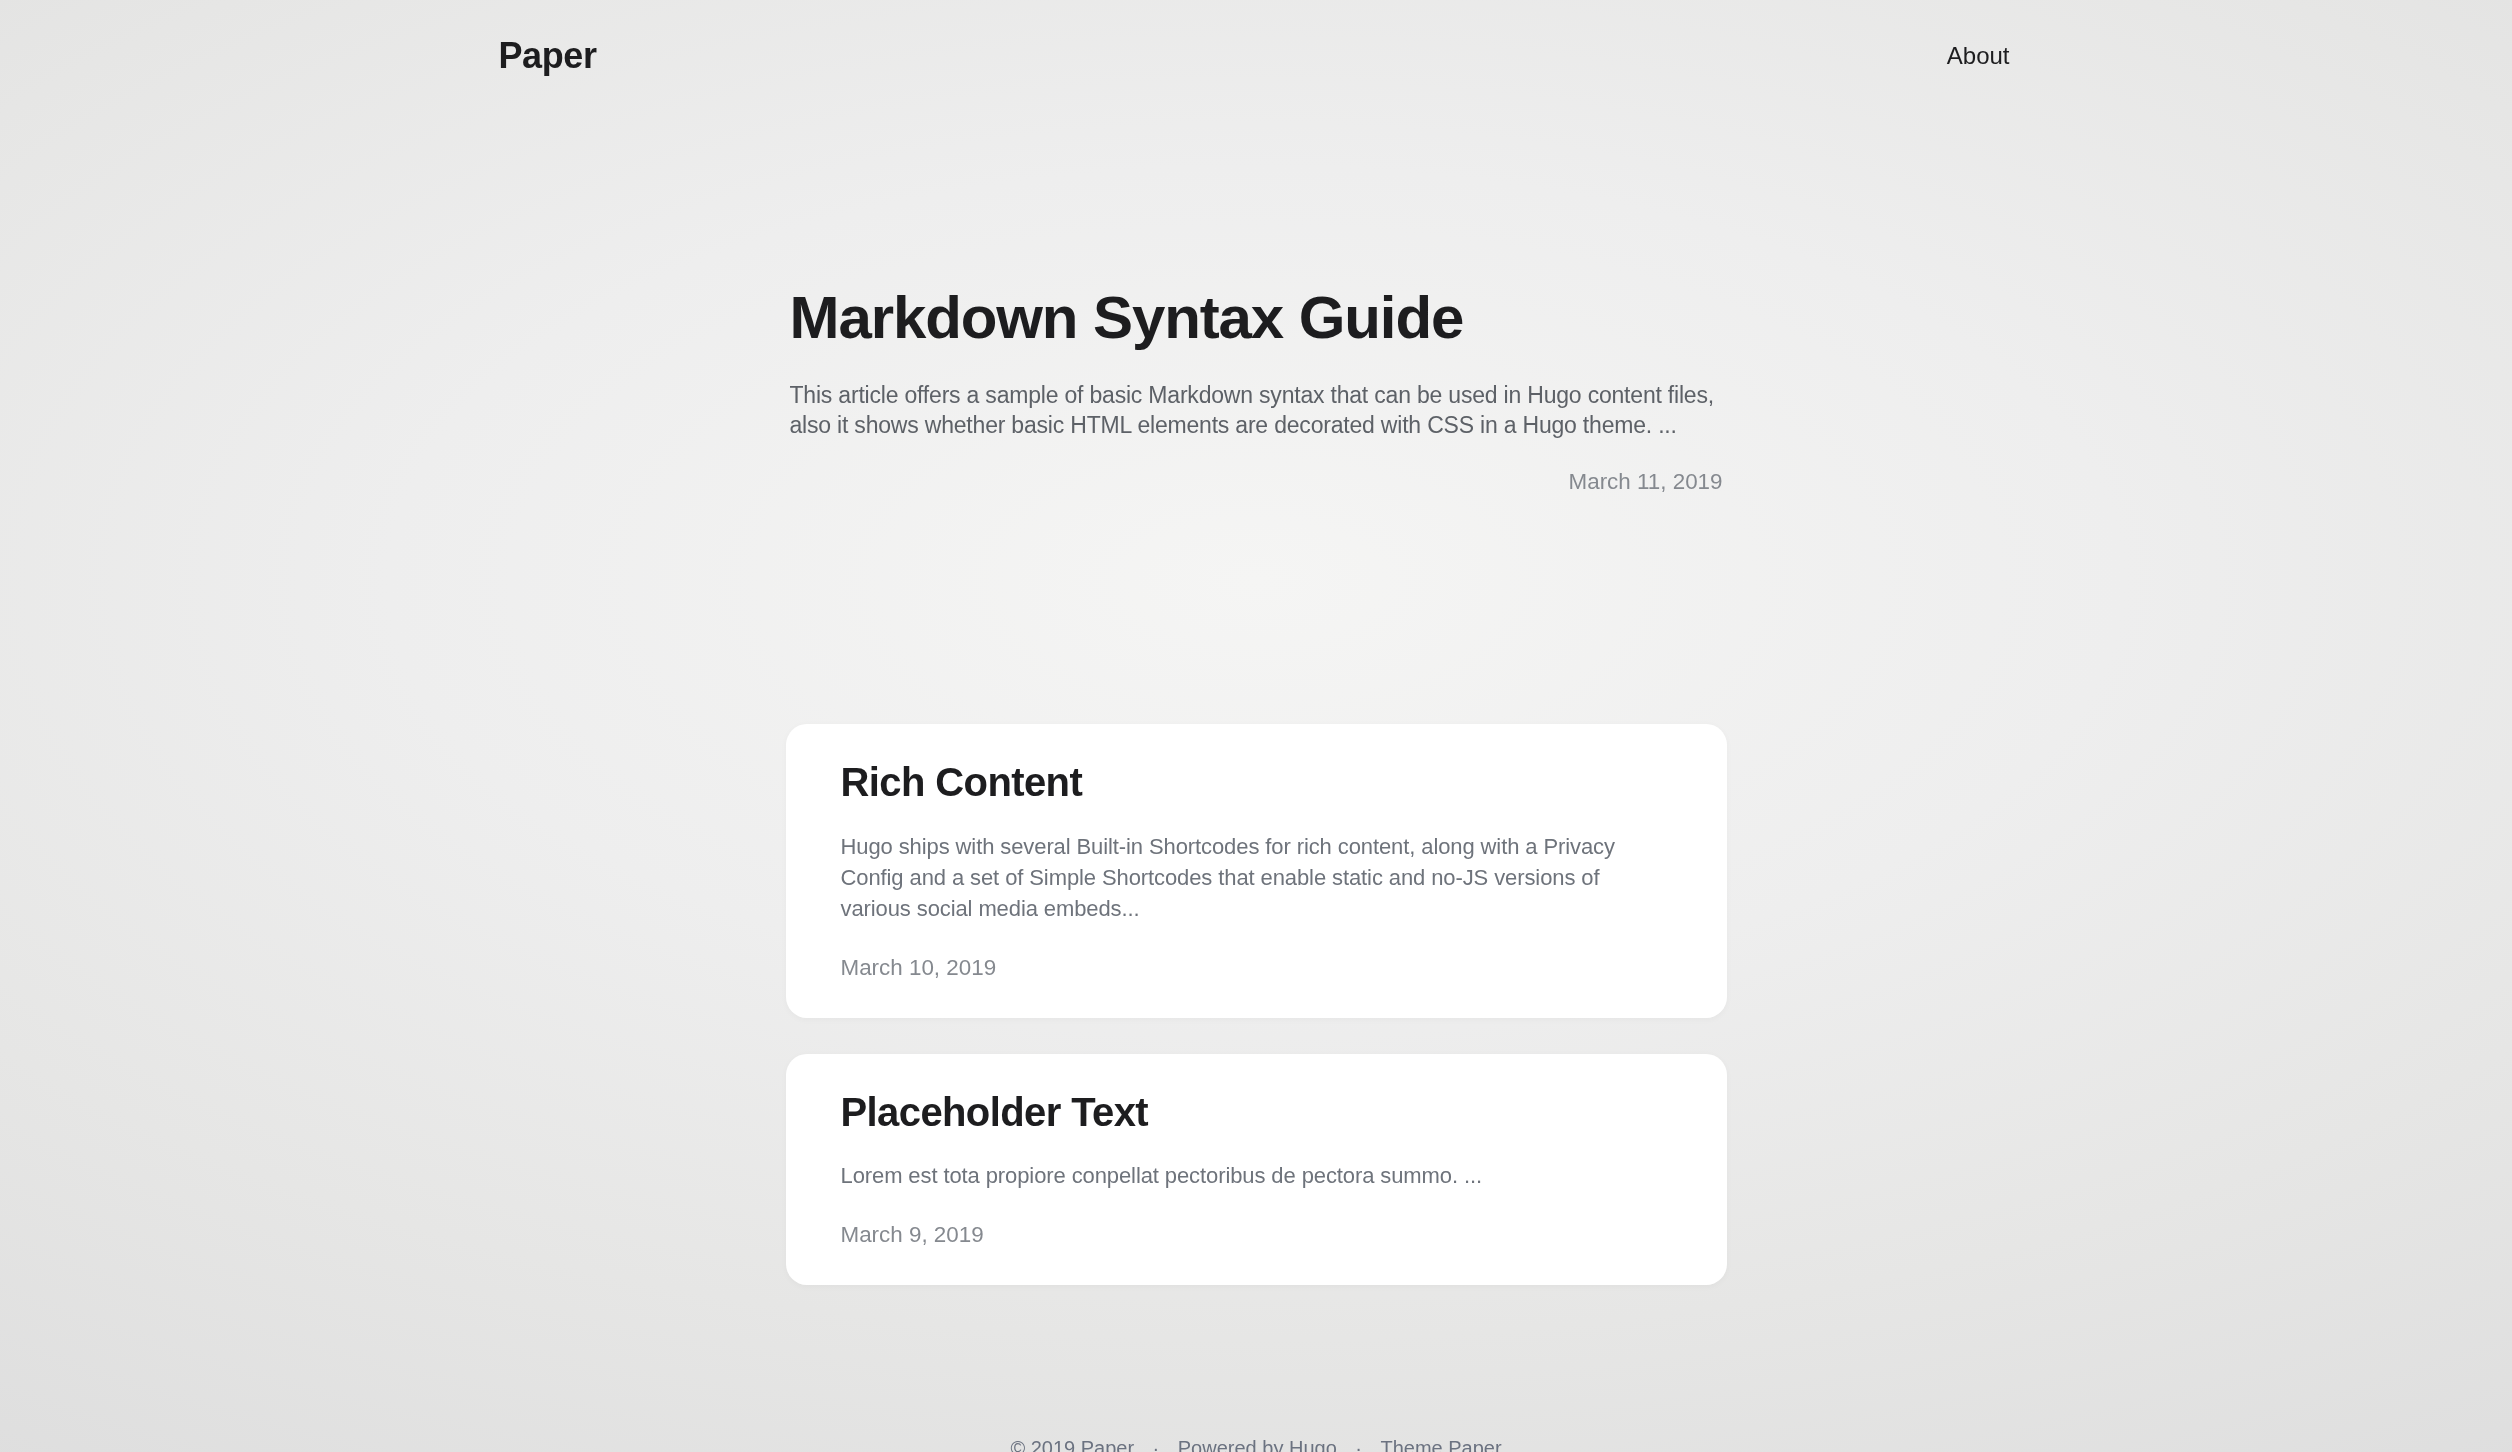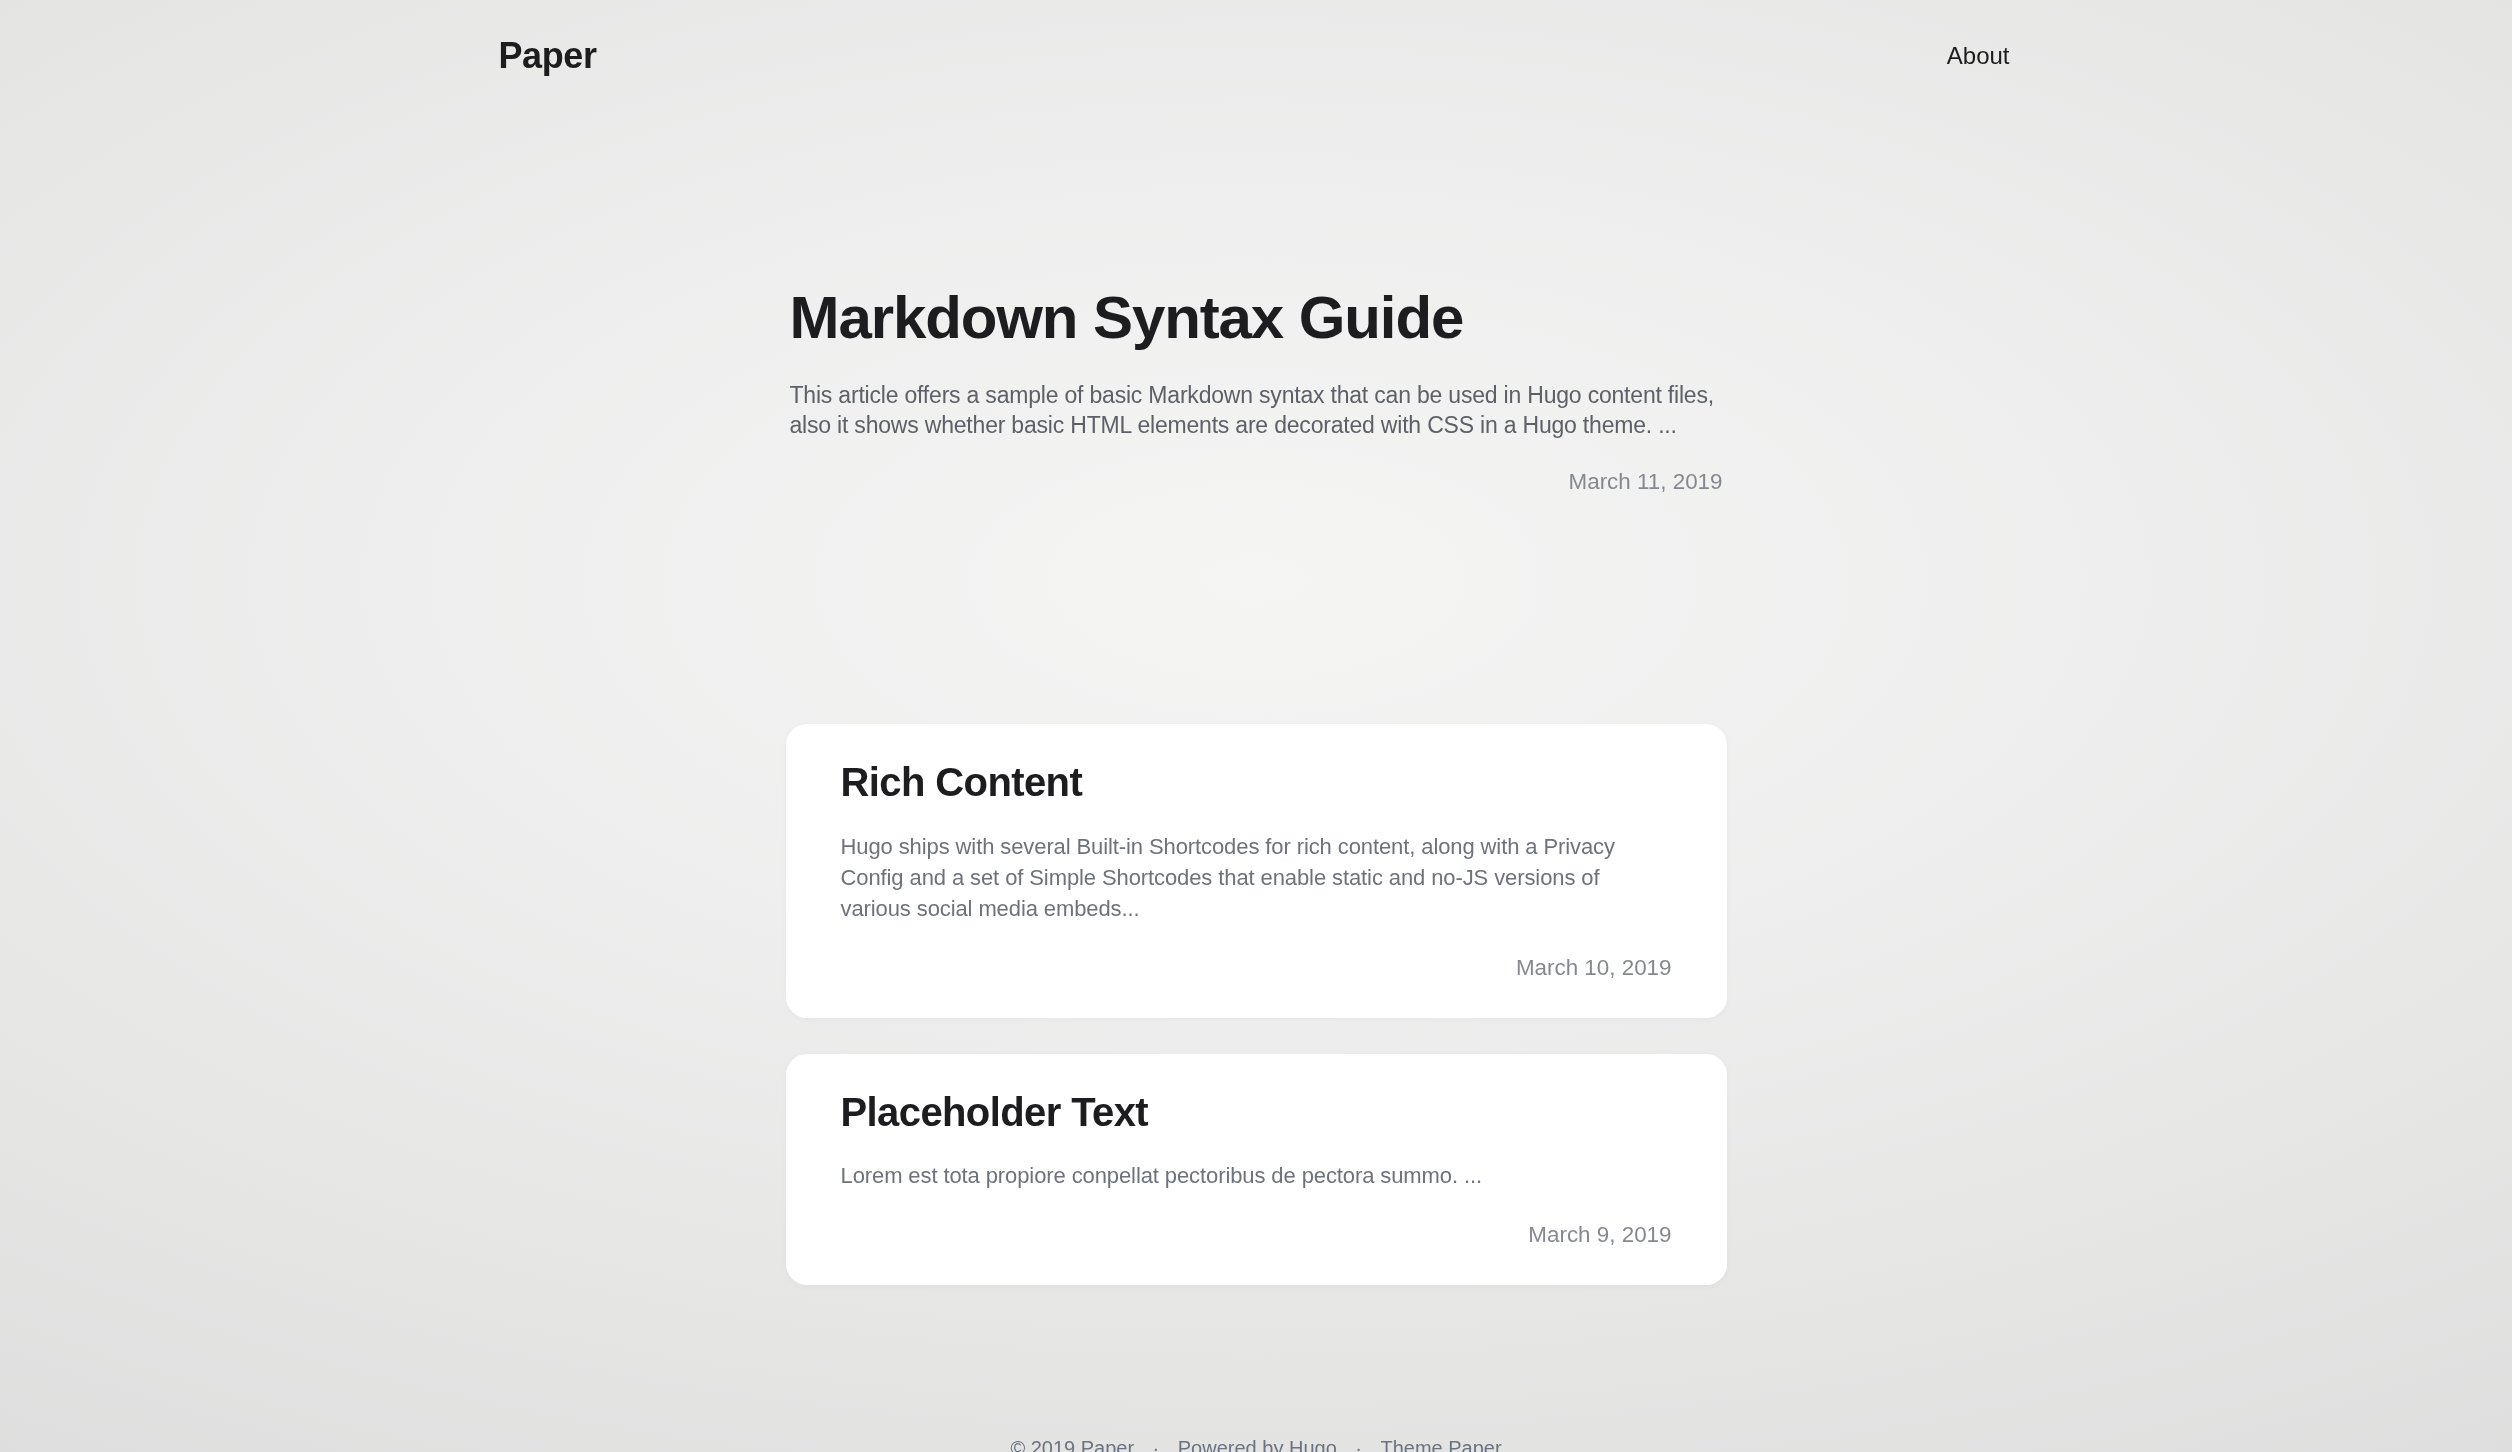--- a/index.html
+++ b/index.html
@@ -99,21 +99,20 @@
     font-size: 22px;
     line-height: 31px;
     letter-spacing: -0.1px;
     color: #6e737b;
   }
   .card-date {
     margin-top: 21px;
     font-size: 22.4px;
     line-height: 30px;
     color: #85898f;
-    text-align: right;
   }
 
   
   .pagination {
     margin-top: 33px;
     display: flex;
     justify-content: flex-end;
   }
   .next-btn {
     display: inline-flex;

